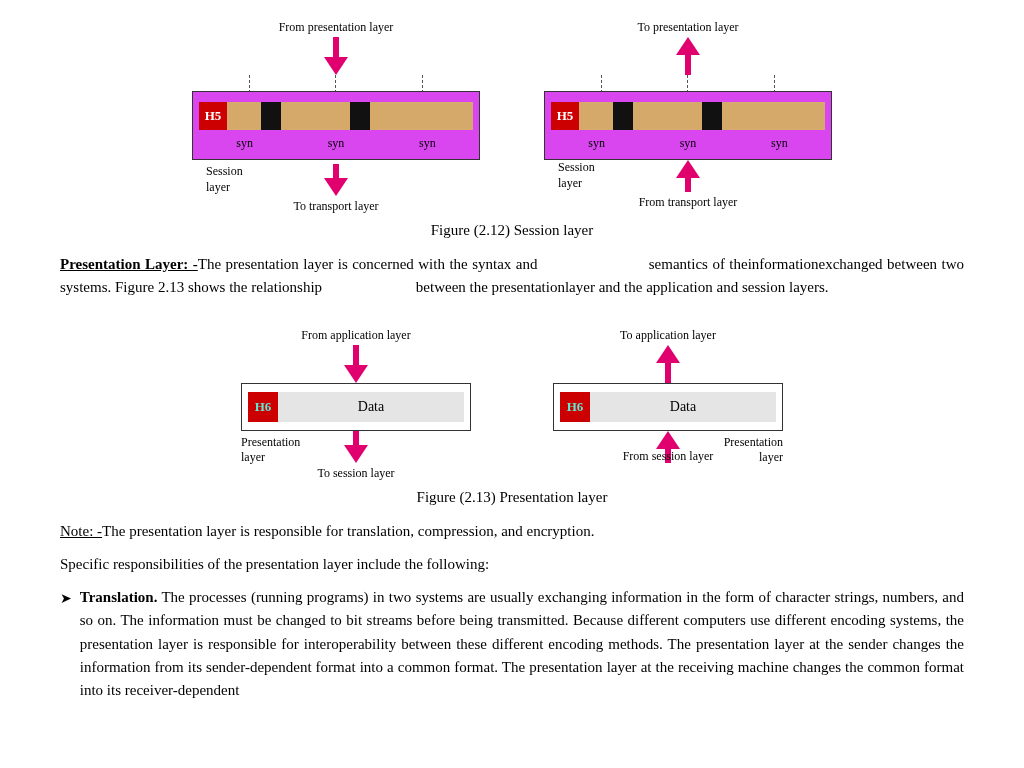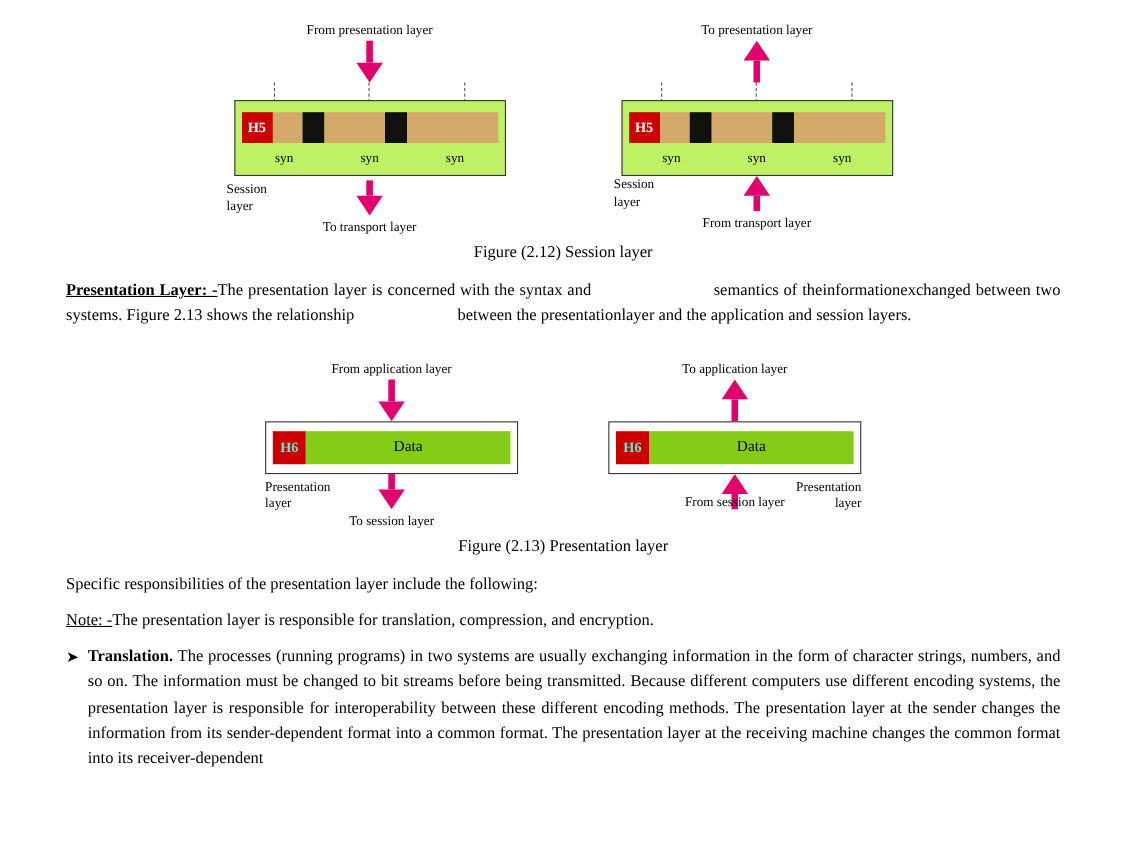--- a/index.html
+++ b/index.html
@@ -64,22 +64,22 @@
     }
 
     .from-label {
       font-size: 12px;
       text-align: center;
       margin-bottom: 2px;
     }
 
     .packet-box {
       border: 1.5px solid #333;
-      background: #bef264;
-      width: 247px;
+      background: #d946ef;
+      width: 288px;
       padding: 8px 6px 8px 6px;
       position: relative;
     }
 
     .packet-inner {
       display: flex;
       align-items: center;
       height: 32px;
       position: relative;
     }
@@ -194,21 +194,21 @@
       font-size: 13px;
       width: 30px;
       height: 30px;
       display: flex;
       align-items: center;
       justify-content: center;
       flex-shrink: 0;
     }
 
     .data-block {
-      background: #84cc16;
+      background: #e5e5e5;
       flex: 1;
       height: 30px;
       display: flex;
       align-items: center;
       justify-content: center;
       font-size: 14px;
     }
 
     .pres-packet-box {
       border: 1.5px solid #333;
@@ -377,25 +377,25 @@
           <div class="arrow-up-pink"></div>
           <div class="arrow-stem-up" style="height:14px;"></div>
         </div>
         <div style="position:absolute;bottom:17px;left:0;width:100%;text-align:center;font-size:12px;">From session layer</div>
       </div>
     </div>
   </div>
 
   <div class="figure-caption">Figure (2.13) Presentation layer</div>
 
-  <p class="section-text">Specific responsibilities of the presentation layer include the following:</p>
-
   <p class="section-text">
     <span class="note-text">Note: -</span><span>The presentation layer is responsible for translation, compression, and encryption.</span>
   </p>
+
+  <p class="section-text">Specific responsibilities of the presentation layer include the following:</p>
 
   <div class="bullet-section">
     <div class="bullet-item">
       <span class="bullet-arrow">➤</span>
       <div class="bullet-content">
         <span class="bullet-title">Translation.</span><span> The processes (running programs) in two systems are usually exchanging information in the form  of  character strings, numbers, and so on. The information must be changed to bit streams before being transmitted. Because different computers use different encoding systems, the presentation layer is responsible for interoperability between these different encoding methods. The presentation layer at the sender changes the information from its sender-dependent format into a common format. The presentation layer at the receiving machine changes the common format into its receiver-dependent</span>
       </div>
     </div>
   </div>
 

